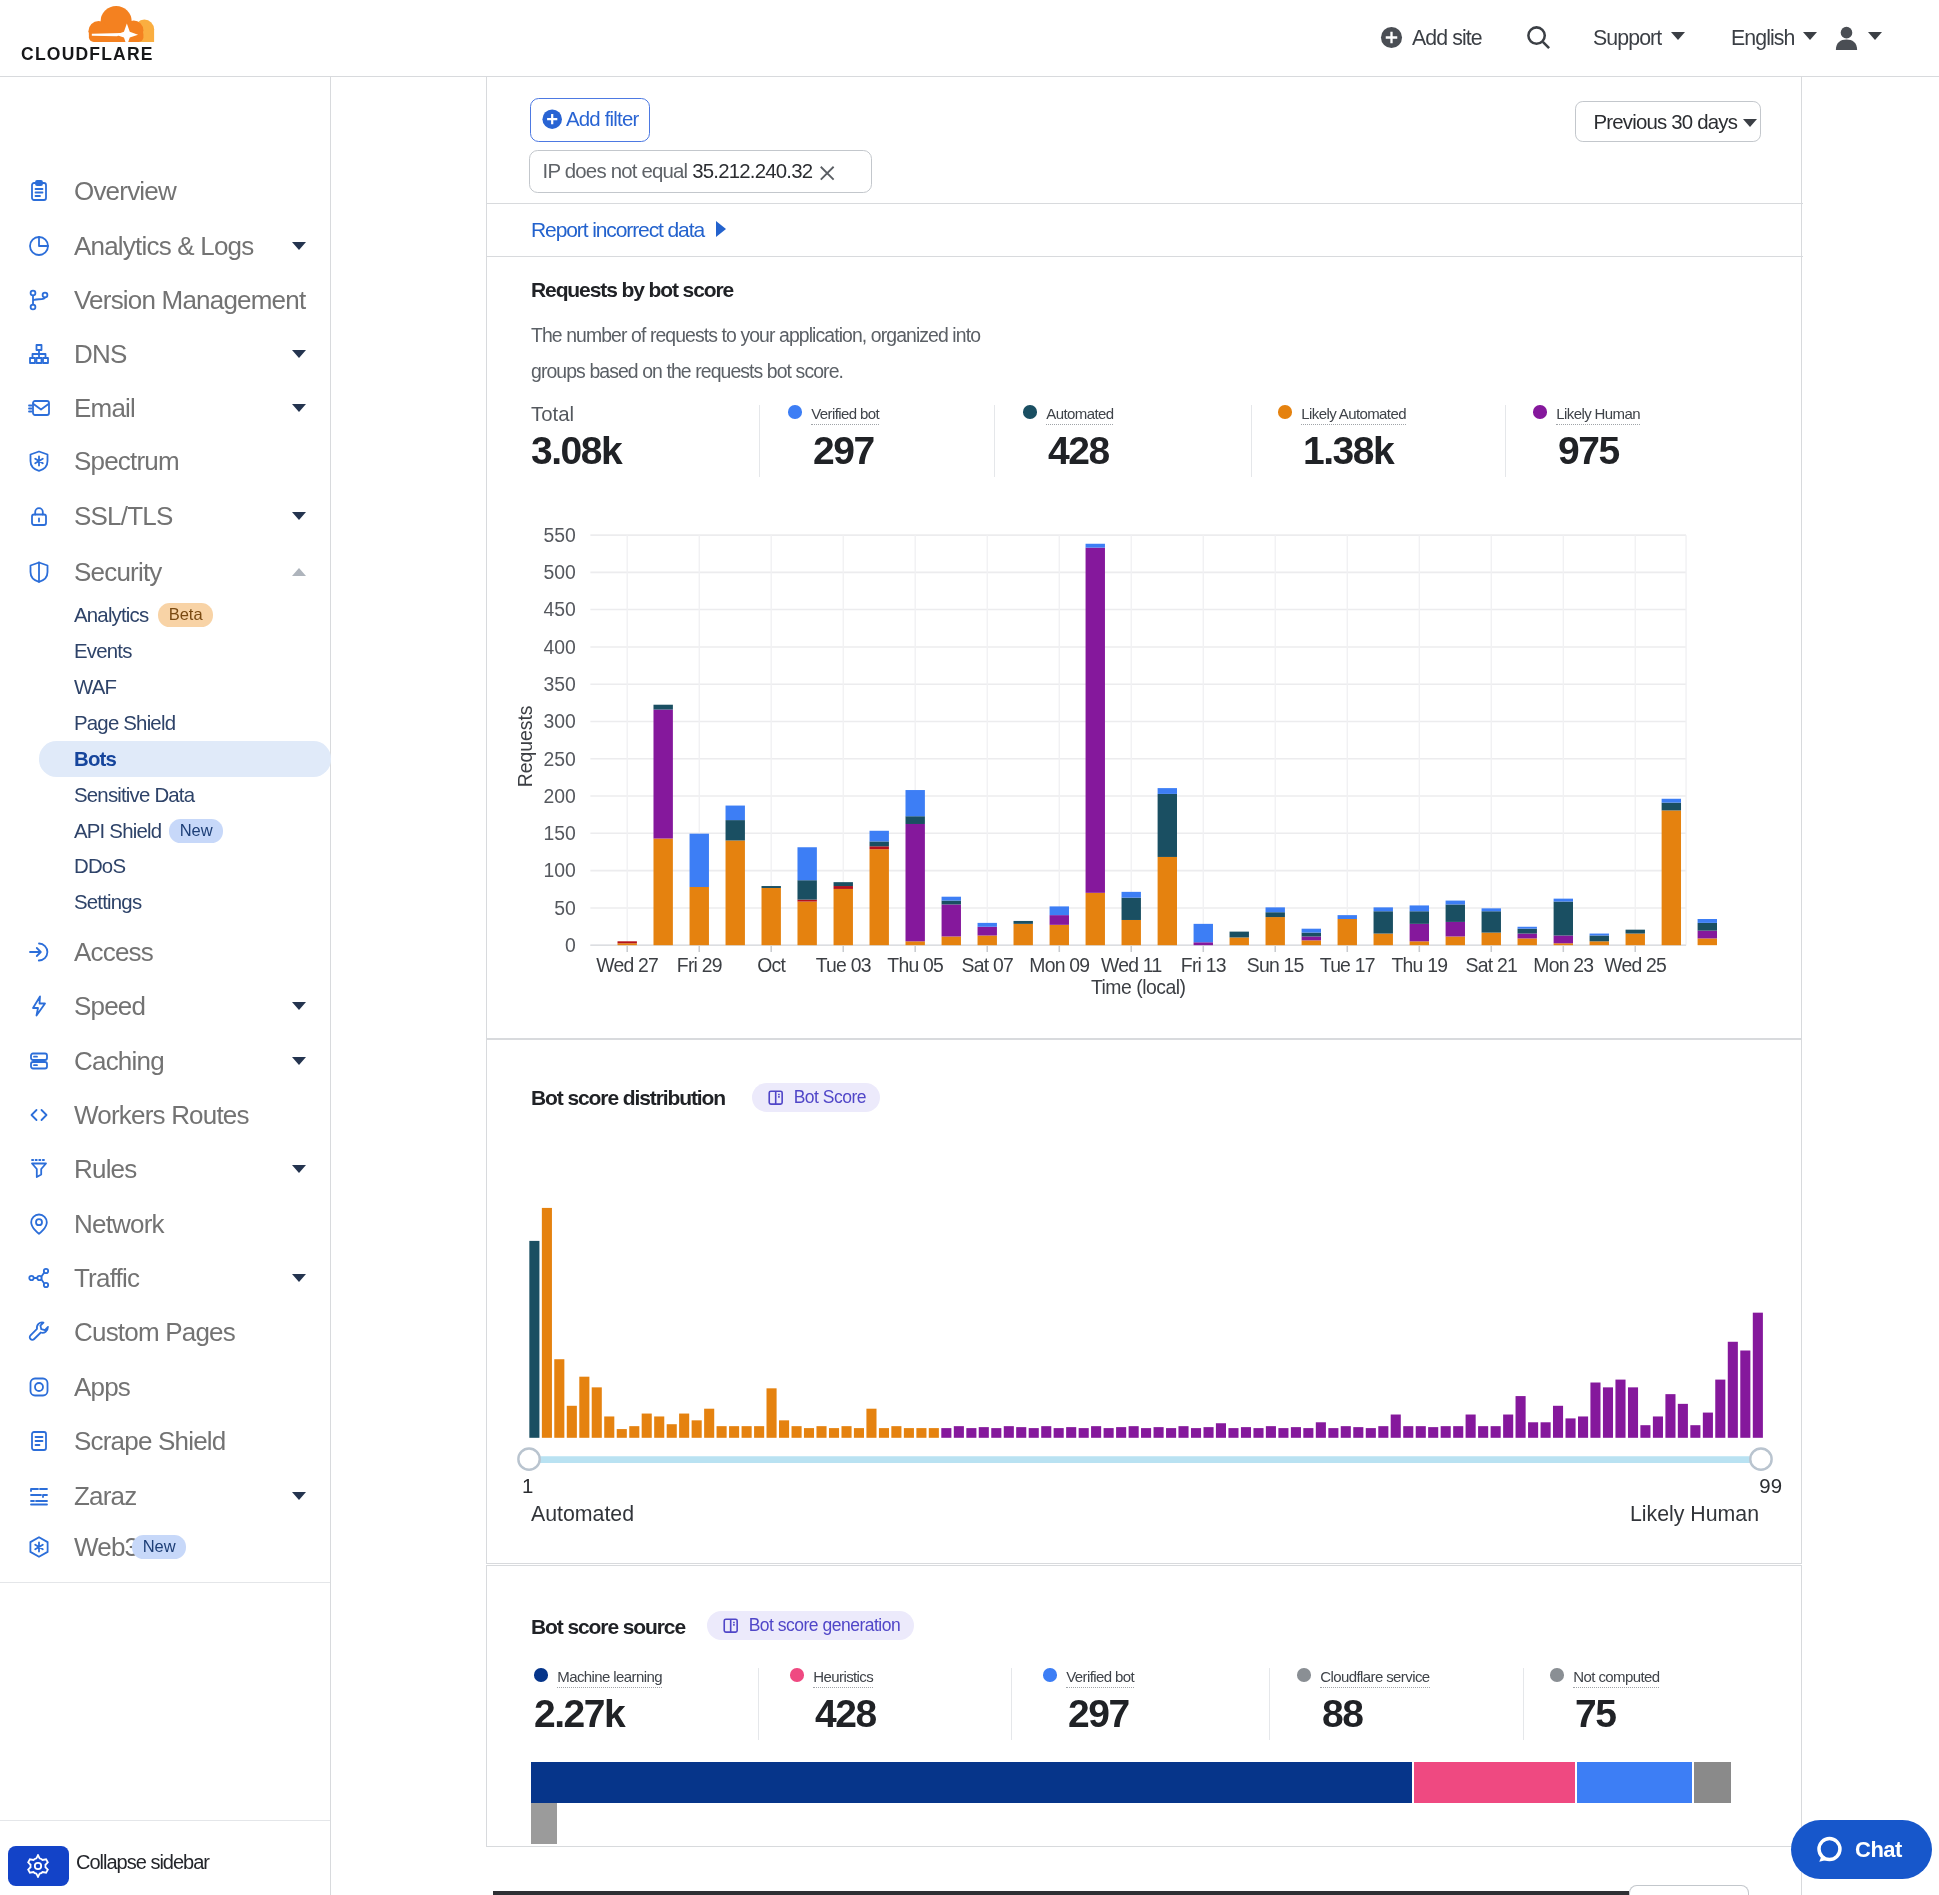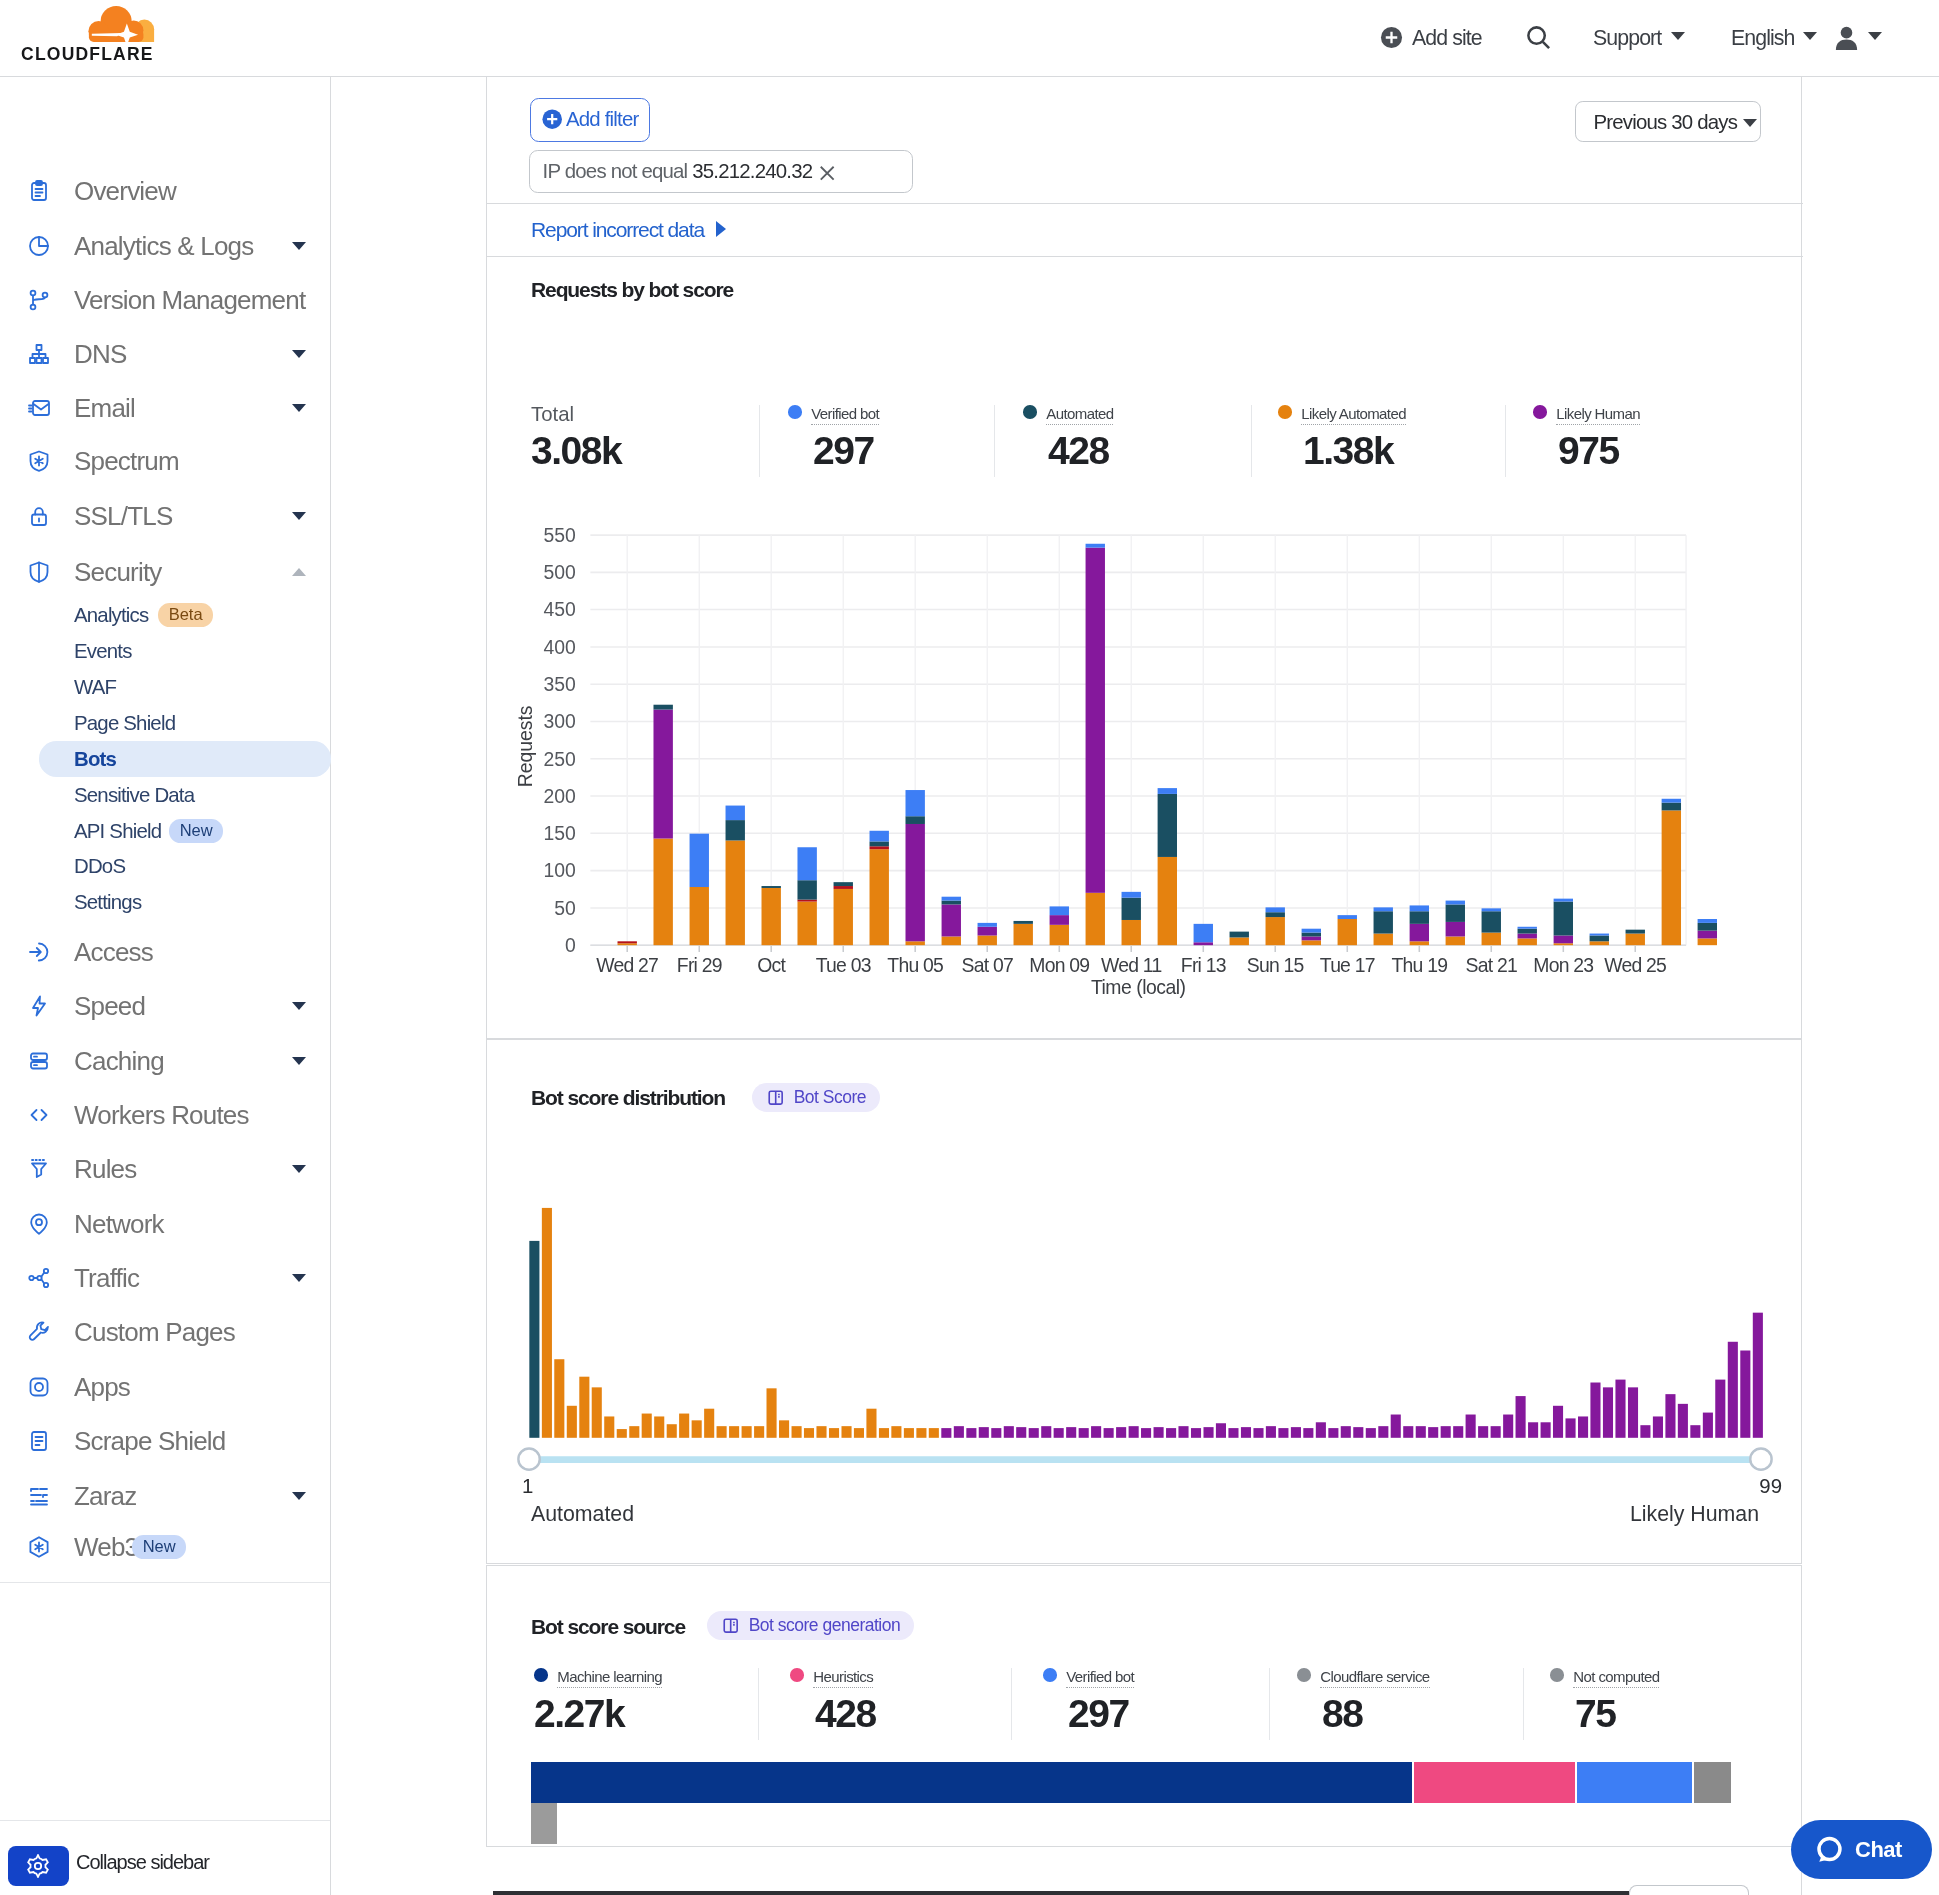--- a/index.html
+++ b/index.html
@@ -270,35 +270,36 @@
   <div class="abs" style="left:76px; top:1774px; font-size:20px; letter-spacing:-1px; color:#24262b;">Collapse sidebar</div>
 </div>
 <div id="cardA" class="card" style="top:77px; height:962px; border-top:none;">
   <div class="abs" style="left:43px; top:21.3px; width:120px; height:44px; border:1.9px solid #4d79e2; border-radius:8.7px;">
     <svg class="abs" style="left:10.7px; top:9.7px;" width="20.4" height="20.4" viewBox="0 0 24 24">
         <circle cx="12" cy="12" r="11.5" fill="#2964d3"></circle>
         <path d="M12 6 V18 M6 12 H18" stroke="#fff" stroke-width="2.6"></path>
       </svg>
     <div class="abs" style="left:35px; top:8.7px; font-size:20.4px; letter-spacing:-0.8px; color:#2964d3; white-space:nowrap;">Add filter</div>
   </div>
-  <div class="abs" style="left:42px; top:73px; width:384px; height:43px; border:1.5px solid #c3c7cc; border-radius:8.7px;">
+  <div class="abs" style="left:42px; top:73px; width:343px; height:43px; border:1.5px solid #c3c7cc; border-radius:8.7px;">
     <div class="abs" style="left:12.6px; top:8.7px; font-size:20.4px; letter-spacing:-0.8px; color:#5f6368; white-space:nowrap;">IP does not equal <span style="color:#2b2d31;">35.212.240.32</span></div>
     <svg class="abs" style="left:288px; top:12.6px;" width="18.4" height="18.4" viewBox="0 0 20 20">
         <path d="M3 3 L17 17 M17 3 L3 17" stroke="#5a5e63" stroke-width="2"></path>
       </svg>
   </div>
   <div class="abs" style="left:1088px; top:24px; width:186px; height:41px; border:1.5px solid #c3c7cc; border-radius:7.8px;">
     <div class="abs" style="left:17.5px; top:8.7px; font-size:20.4px; letter-spacing:-0.8px; color:#2b2d31; white-space:nowrap;">Previous 30 days</div>
     <div class="abs" style="left:167px; top:16.5px; width:0; height:0; border-left:7.3px solid transparent; border-right:7.3px solid transparent; border-top:8.7px solid #3b3f45;"></div>
   </div>
   <div class="abs" style="left:0; top:126px; width:1316px; height:1px; background:#d8dadd;"></div>
   <div class="abs" style="left:44px; top:141px; font-size:21px; letter-spacing:-1.1px; color:#2362cd; white-space:nowrap;">Report incorrect data</div>
   <div class="abs" style="left:229px; top:144px; width:0; height:0; border-top:8.7px solid transparent; border-bottom:8.7px solid transparent; border-left:10.7px solid #2362cd;"></div>
   <div class="abs" style="left:0; top:179px; width:1316px; height:1px; background:#d8dadd;"></div>
   <div class="h2 abs" style="left:44px; top:201px;">Requests by bot score</div>
+  <div class="desc abs" style="left:44px; top:240px;">The number of requests to your application, organized into<br>groups based on the requests bot score.</div>
   <div class="abs" style="left:44px; top:326px; font-size:20.4px; color:#54585e;">Total</div>
   <div class="statnum abs" style="left:44px; top:352px;">3.08k</div>
   <div class="vdiv" style="left:272px; top:328px; height:72px;"></div>
   <div class="vdiv" style="left:507px; top:328px; height:72px;"></div>
   <div class="vdiv" style="left:764px; top:328px; height:72px;"></div>
   <div class="vdiv" style="left:1018px; top:328px; height:72px;"></div>
   <div class="abs" style="left:301px; top:328px;"><span class="dot" style="background:#3d7ef5;"></span><span class="leglabel">Verified bot</span></div>
   <div class="statnum abs" style="left:326px; top:352px;">297</div>
   <div class="abs" style="left:536px; top:328px;"><span class="dot" style="background:#1a4f62;"></span><span class="leglabel">Automated</span></div>
   <div class="statnum abs" style="left:561px; top:352px;">428</div>

